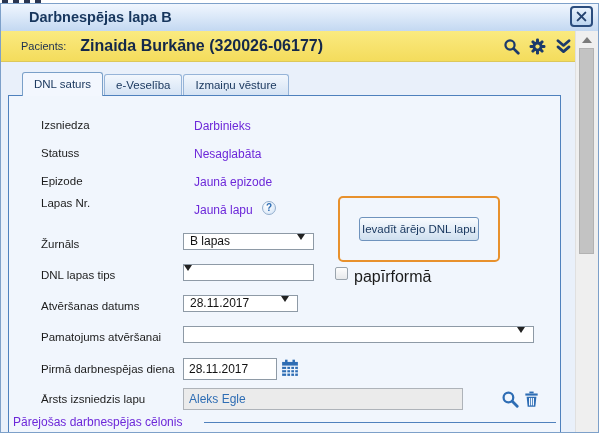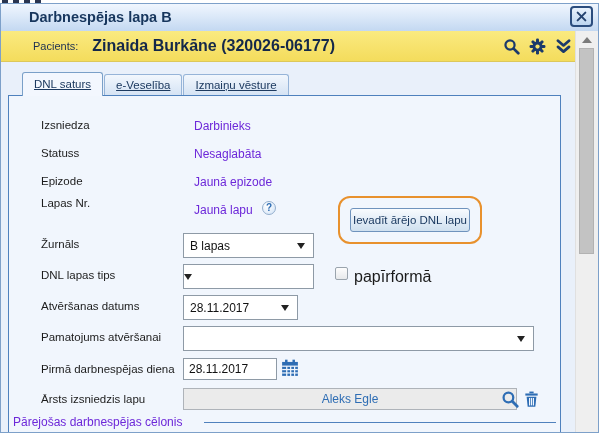--- a/index.html
+++ b/index.html
@@ -19,49 +19,49 @@
     border-bottom:1px solid #a3bedd;}
   .title{position:absolute;left:28px;top:5px;font-size:14.5px;font-weight:bold;color:#17365d;}
   .close-btn{position:absolute;right:5px;top:2px;width:23px;height:21px;box-sizing:border-box;
     border:2px solid #2b4d7e;border-radius:4px;cursor:pointer;
     background:linear-gradient(#e9f2fc,#bcd5f0);display:flex;align-items:center;justify-content:center;}
   
   .content{position:absolute;top:27px;left:0;right:0;bottom:0;}
   .main{position:absolute;top:0;left:0;bottom:0;width:577px;display:flex;flex-direction:column;}
   .patient-bar{height:30px;flex:0 0 30px;display:flex;align-items:center;
     background:linear-gradient(#faea80,#f4dc5c);border-bottom:1px solid #ddc85a;}
-  .pb-label{margin-left:32px;font-size:11px;color:#1b2f52;}
+  .pb-label{margin-left:20px;font-size:11px;color:#1b2f52;}
   .pb-name{margin-left:14px;font-size:16px;font-weight:bold;color:#14284a;}
   .pb-icons{margin-left:auto;display:flex;align-items:center;gap:8px;padding-right:6px;}
   .pb-icon{width:18px;height:18px;display:flex;align-items:center;justify-content:center;cursor:pointer;}
   
   .tabstrip{flex:0 0 33px;display:flex;align-items:flex-end;padding-left:21px;background:#e9f0fa;}
   .tab{box-sizing:border-box;font-size:11.5px;color:#1d3a60;padding:0 11px;cursor:pointer;
     border:1px solid #96b4d8;border-bottom:none;border-radius:3px 3px 0 0;
     height:21px;line-height:20px;margin-right:1px;
-    background:linear-gradient(#f2f7fd,#d5e3f4);position:relative;z-index:1;text-decoration:underline;}
+    background:linear-gradient(#f2f7fd,#d5e3f4);position:relative;z-index:1;}
   .tab.active{height:24px;line-height:23px;background:#f3f7fe;border-color:#7aa0c8;
     z-index:3;margin-bottom:-1px;}
   
   .panel{position:relative;margin-left:7px;width:553px;box-sizing:border-box;flex:1;
     border:1px solid #4f81bd;border-bottom:none;background:#f1f6fd;z-index:2;}
   .lbl{position:absolute;left:32px;font-size:11.5px;color:#1c1c1c;white-space:nowrap;}
   .val{position:absolute;left:185px;font-size:12px;color:#6d28d9;white-space:nowrap;}
-  .select{position:absolute;left:174px;height:25px;box-sizing:border-box;cursor:pointer;
-    background:#ffffff;border:1px solid #8e9aa6;display:flex;align-items:center;}
+  .select{position:absolute;left:174px;height:17px;box-sizing:border-box;cursor:pointer;
+    background:#ffffff;border:1px solid #8e9aa6;display:flex;align-items:flex-start;}
   .sel-text{font-size:12px;color:#111;padding-left:6px;flex:1;white-space:nowrap;overflow:hidden;}
   .sel-arrow{width:0;height:0;border-left:4.5px solid transparent;border-right:4.5px solid transparent;
     border-top:6px solid #222;margin-right:8px;flex:0 0 auto;}
   .text-input{position:absolute;left:174px;height:22px;box-sizing:border-box;border:1px solid #8e9aa6;
     background:#fff;font-family:inherit;font-size:12px;color:#111;padding:0 5px;}
   .ro-input{background:#ebebeb;border:1px solid #aeb3b9;color:#2e6db4;}
   .qicon{position:absolute;width:14px;height:14px;border-radius:50%;box-sizing:border-box;
     border:1px solid #93aecd;background:radial-gradient(circle at 35% 30%,#ffffff,#d2e3f6);
     font-size:10px;font-weight:bold;color:#2e6db4;text-align:center;line-height:12px;cursor:pointer;}
-  .btn-outline{position:absolute;border:2px solid #e8912d;border-radius:12px;padding:10px;}
+  .btn-outline{position:absolute;border:2px solid #e8912d;border-radius:5px;padding:19px;}
   .push-btn{box-sizing:border-box;width:120px;height:24px;cursor:pointer;
     border:1px solid #6f93bd;border-radius:3px;font-family:inherit;
     background:linear-gradient(#f8fbfe,#e3edf7 50%,#cfe0ef);
     font-size:11.5px;color:#17365d;display:flex;align-items:center;justify-content:center;white-space:nowrap;}
   .checkbox{position:absolute;width:13px;height:13px;box-sizing:border-box;border:1px solid #9aa4ad;
     border-radius:2px;background:linear-gradient(#fdfdfd,#e7e9eb);cursor:pointer;}
   .cb-label{position:absolute;font-size:16px;color:#1a1a1a;}
   .row-icon{position:absolute;width:18px;height:18px;cursor:pointer;display:flex;align-items:center;justify-content:center;}
   .section-hdr{position:absolute;left:4px;font-size:12px;color:#6d28d9;white-space:nowrap;}
   .section-line{position:absolute;height:1px;background:#4f81bd;}
@@ -191,21 +191,21 @@
                 <line x1="1" y1="9.4" x2="15" y2="9.4"></line>
                 <line x1="1" y1="12.4" x2="15" y2="12.4"></line>
                 <line x1="5.1" y1="6.4" x2="5.1" y2="15"></line>
                 <line x1="8.6" y1="6.4" x2="8.6" y2="15"></line>
                 <line x1="12.1" y1="6.4" x2="12.1" y2="15"></line>
               </g>
             </svg>
         </span>
 
         <span class="lbl" style="top:297px">Ārsts izsniedzis lapu</span>
-        <input class="text-input ro-input" readonly="" style="top: 292px; width: 334px; text-align: center;" value="Aleks Egle">
+        <input class="text-input ro-input" readonly="" style="top: 292px; width: 280px;" value="Aleks Egle">
         <span class="row-icon" style="left:492px;top:294px">
           <svg width="18" height="18" viewBox="0 0 16 16" fill="none">
               <circle cx="6.6" cy="6.6" r="4.3" stroke="#2e6db4" stroke-width="2"></circle>
               <line x1="10" y1="10" x2="14.4" y2="14.4" stroke="#2e6db4" stroke-width="2.5" stroke-linecap="round"></line>
             </svg>
         </span>
         <span class="row-icon" style="left:513px;top:294px">
           <svg width="17" height="18" viewBox="0 0 16 16">
               <g fill="#2e6db4">
                 <rect x="2.2" y="2.8" width="11.6" height="2"></rect>

